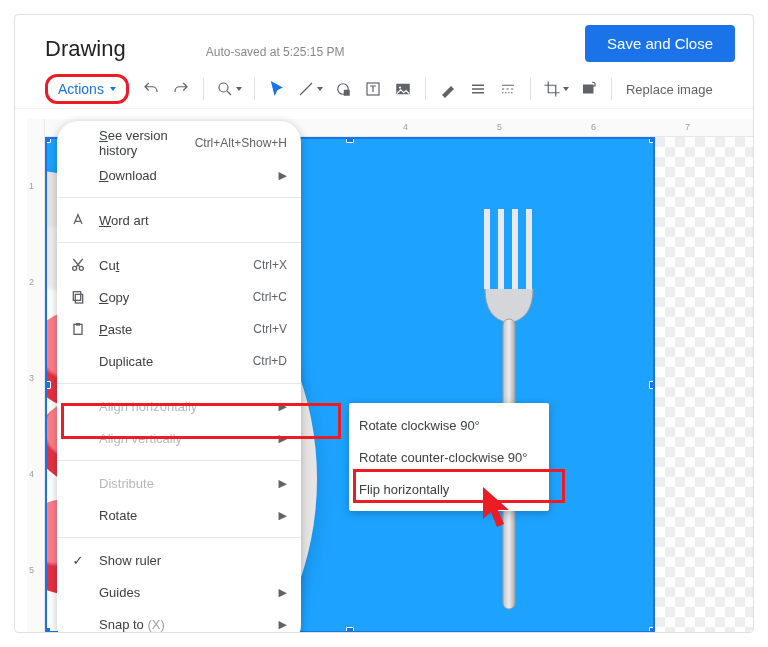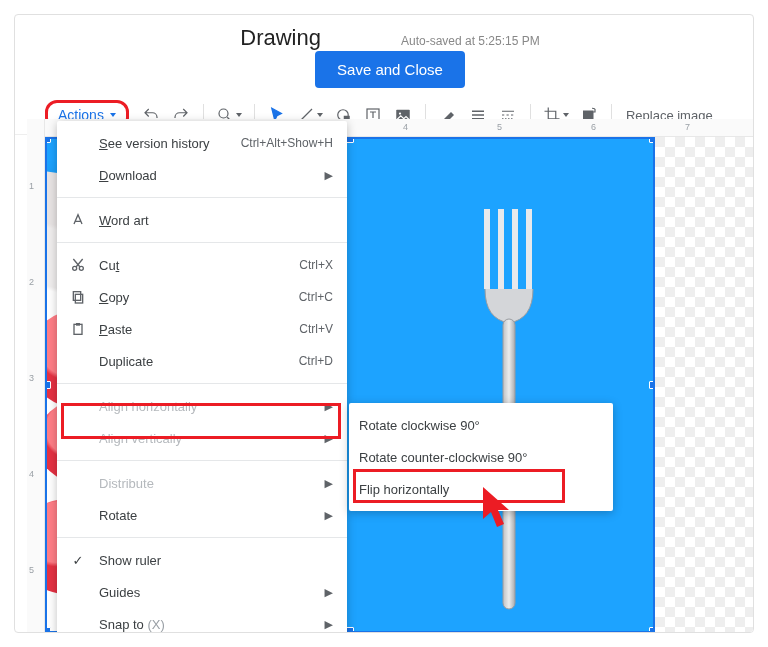--- a/index.html
+++ b/index.html
@@ -22,24 +22,23 @@
     border: 1px solid #e0e0e0;
     border-radius: 4px;
     position: relative;
     overflow: hidden;
     background: #fff;
   }
 
   
   .header {
     display: flex;
-    align-items: center;
+    align-items: flex-end;
     justify-content: space-between;
     padding: 10px 18px 8px 30px;
-    flex-direction: column;
   }
   .title {
     font-size: 22px;
     color: #222;
     font-weight: 400;
   }
   .save-status {
     font-size: 12px;
     color: #888;
     margin-left: 80px;
@@ -184,21 +183,21 @@
     position: absolute;
     background: #fff;
     box-shadow: 0 2px 10px rgba(0,0,0,.25);
     border-radius: 2px;
     padding: 6px 0;
     z-index: 20;
     font-size: 13px;
     color: #3c4043;
   }
   .actions-menu {
-    left: 42px; top: 106px; width: 290px;
+    left: 42px; top: 106px; width: 244px; border-radius: 21px;
   }
   .mitem {
     display: flex;
     align-items: center;
     height: 32px;
     padding: 0 14px 0 10px;
     cursor: pointer;
     gap: 10px;
   }
   .micon { width: 22px; display:inline-flex; justify-content:center; color:#5f6368; }
@@ -214,21 +213,21 @@
     position:absolute;
     left: 46px;
     top: 388px;
     width: 280px;
     height: 36px;
     border: 3px solid #ec1c24;
     z-index: 21;
     pointer-events: none;
   }
   .sub-menu {
-    left: 334px; top: 388px; width: 264px;
+    left: 334px; top: 388px; width: 200px;
   }
   .flip-frame {
     position:absolute;
     left: 338px; top: 454px;
     width: 212px; height: 34px;
     border: 3px solid #ec1c24;
     z-index: 25;
     pointer-events:none;
   }
   .cursor-arrow {

